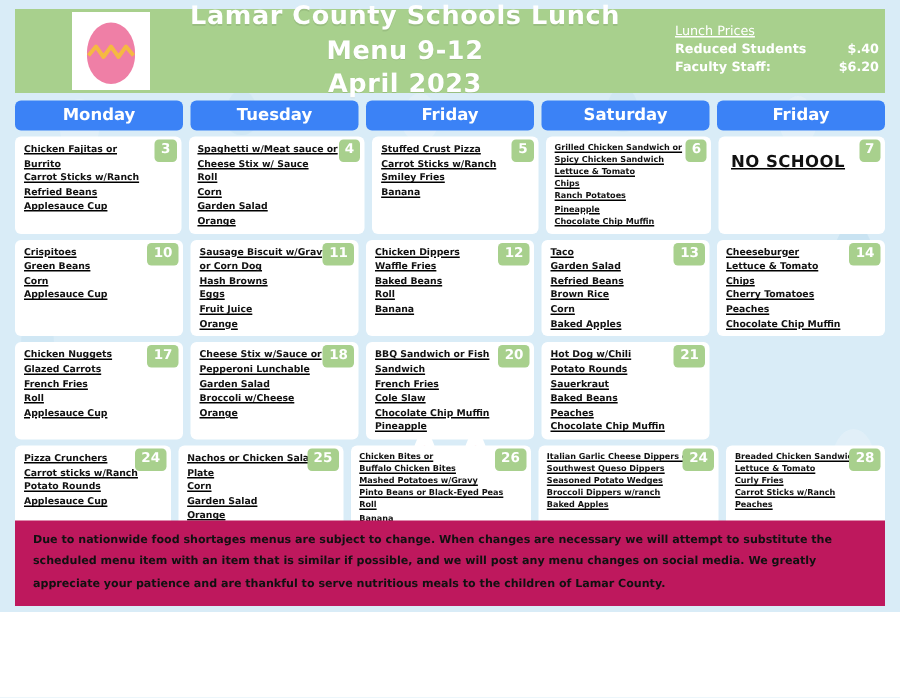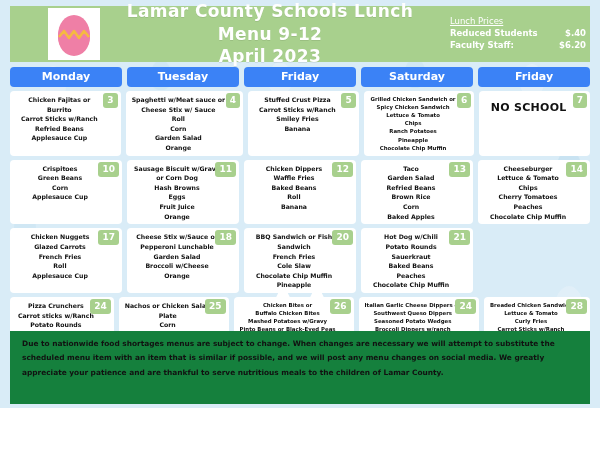--- a/index.html
+++ b/index.html
@@ -65,37 +65,37 @@
     display: flex; flex-direction: column; align-items: center; justify-content: flex-start;
   }
   .week.w1 .cell { min-height: 60px; }
   .week.w4 .cell { min-height: 68px; }
   .datebadge {
     position: absolute; top: 2px; right: 3px;
     background: #a8d08d; color:#ffffff; font-weight: bold;
     font-size: 9px; line-height: 1; padding: 3px 4px; border-radius: 3px;
     min-width: 14px; text-align: center;
   }
-  .items { text-align: center; width: 100%; padding: 0 14px 0 2px; }
+  .items { text-align: left; width: 100%; padding: 0 14px 0 2px; text-decoration: underline; }
   .item {
     font-size: 6.2px; line-height: 1.55; color: #111111; font-weight: bold;
     white-space: nowrap;
   }
   .cell.noschool .items { padding: 6px 16px 0 4px; }
   .cell.noschool .item { font-size: 11px; line-height: 1.3; letter-spacing: .3px; }
   .cell.dense .item { font-size: 5.4px; line-height: 1.5; }
 
   
   .art { position: absolute; left: 0; right: 0; bottom: 48px; height: 72px; z-index: 1; }
   .bunny { position: absolute; left: 50%; transform: translateX(-50%); bottom: 0; }
 
   
   .footer {
     position: absolute; left: 10px; right: 10px; bottom: 4px; z-index: 3;
-    background: #15803d; padding: 6px 12px 24px 12px;
+    background: #be185d; padding: 6px 12px 8px 12px;
   }
   .footer p {
     font-size: 7.4px; line-height: 1.95; color: #111111; font-weight: bold;
     text-align: left;
   }
 </style>
 </head>
 <body>
 
 <div id="page">

